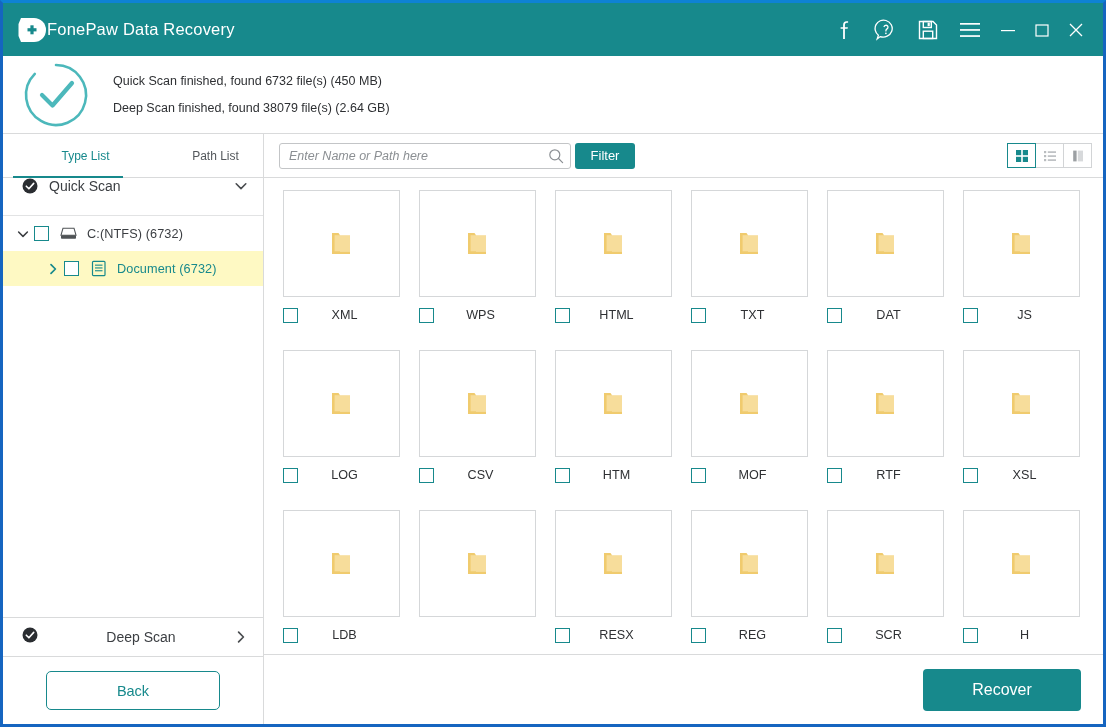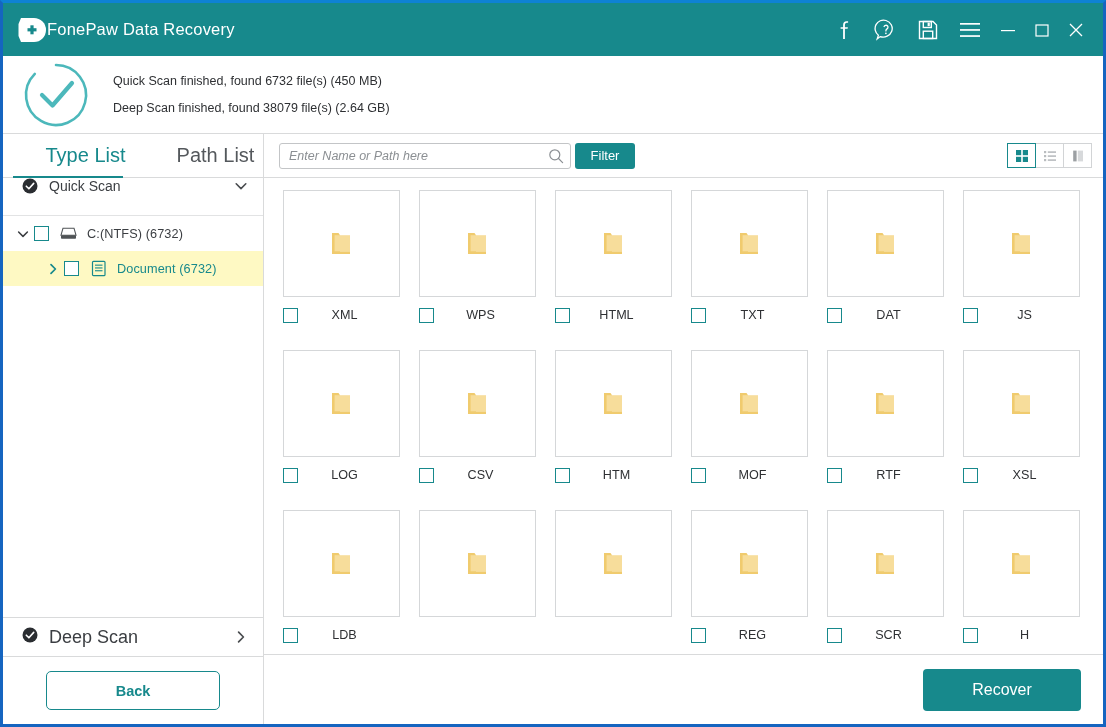--- a/index.html
+++ b/index.html
@@ -84,21 +84,21 @@
   }
   .tabs {
     height: 44px;
     display: flex;
     border-bottom: 1px solid #d9dadb;
     flex: 0 0 auto;
   }
   .tab {
     flex: 1 1 0;
     display: flex; align-items: center; justify-content: center;
-    font-size: 20px;
+    font-size: 12px;
     color: #54585c;
     cursor: pointer;
     position: relative;
     padding-left: 35px;
   }
   .tab.active { color: #17898c; }
   .tab.active::after {
     content: "";
     position: absolute; left: 10px; right: 10px; bottom: -1px;
     height: 2px; background: #17898c;
@@ -159,38 +159,37 @@
   .deepscan-row {
     height: 40px;
     display: flex; align-items: center;
     padding: 0 14px 0 19px;
     border-top: 1px solid #d9dadb;
     border-bottom: 1px solid #d9dadb;
     cursor: pointer;
     flex: 0 0 auto;
   }
   .deepscan-row .lbl {
-    margin-left: 11px; font-size: 18px; color: #3b3e42; flex: 1 1 auto;
+    margin-left: 11px; font-size: 14px; color: #3b3e42; flex: 1 1 auto; text-align: center;
   }
 
   .back-wrap {
     height: 67px;
     display: flex; align-items: center; justify-content: center;
     flex: 0 0 auto;
   }
   .back-btn {
     width: 174px; height: 39px;
     border: 1px solid #17898c;
     border-radius: 5px;
     background: #ffffff;
     color: #17898c;
     font-size: 14.5px;
     font-family: inherit;
     cursor: pointer;
-    font-weight: bold;
   }
 
   
   .main {
     flex: 1 1 auto;
     display: flex; flex-direction: column;
     min-width: 0;
     background: #ffffff;
   }
   .toolbar {
@@ -705,20 +704,24 @@
           </div>
 
           <div class="cell">
             <div class="thumb">
               <svg width="30" height="30" viewBox="0 0 30 30">
                 <path d="M6 4 L12.5 4 L14 6.2 L14 25 L6 25 Z" fill="#f0cb6e"></path>
                 <path d="M8.6 6.2 L24 6.2 L24 22.6 L8.6 22.6 Z" fill="#f7dd9b"></path>
                 <path d="M8.6 22.6 L24 22.6 L24 25 L6 25 L6 24 Z" fill="#f0cb6e"></path>
               </svg>
             </div>
+            <div class="caption">
+              <span class="cap-ck"></span>
+              <span class="cap-label">RESX</span>
+            </div>
           </div>
 
           <div class="cell">
             <div class="thumb">
               <svg width="30" height="30" viewBox="0 0 30 30">
                 <path d="M6 4 L12.5 4 L14 6.2 L14 25 L6 25 Z" fill="#f0cb6e"></path>
                 <path d="M8.6 6.2 L24 6.2 L24 22.6 L8.6 22.6 Z" fill="#f7dd9b"></path>
                 <path d="M8.6 22.6 L24 22.6 L24 25 L6 25 L6 24 Z" fill="#f0cb6e"></path>
               </svg>
             </div>

